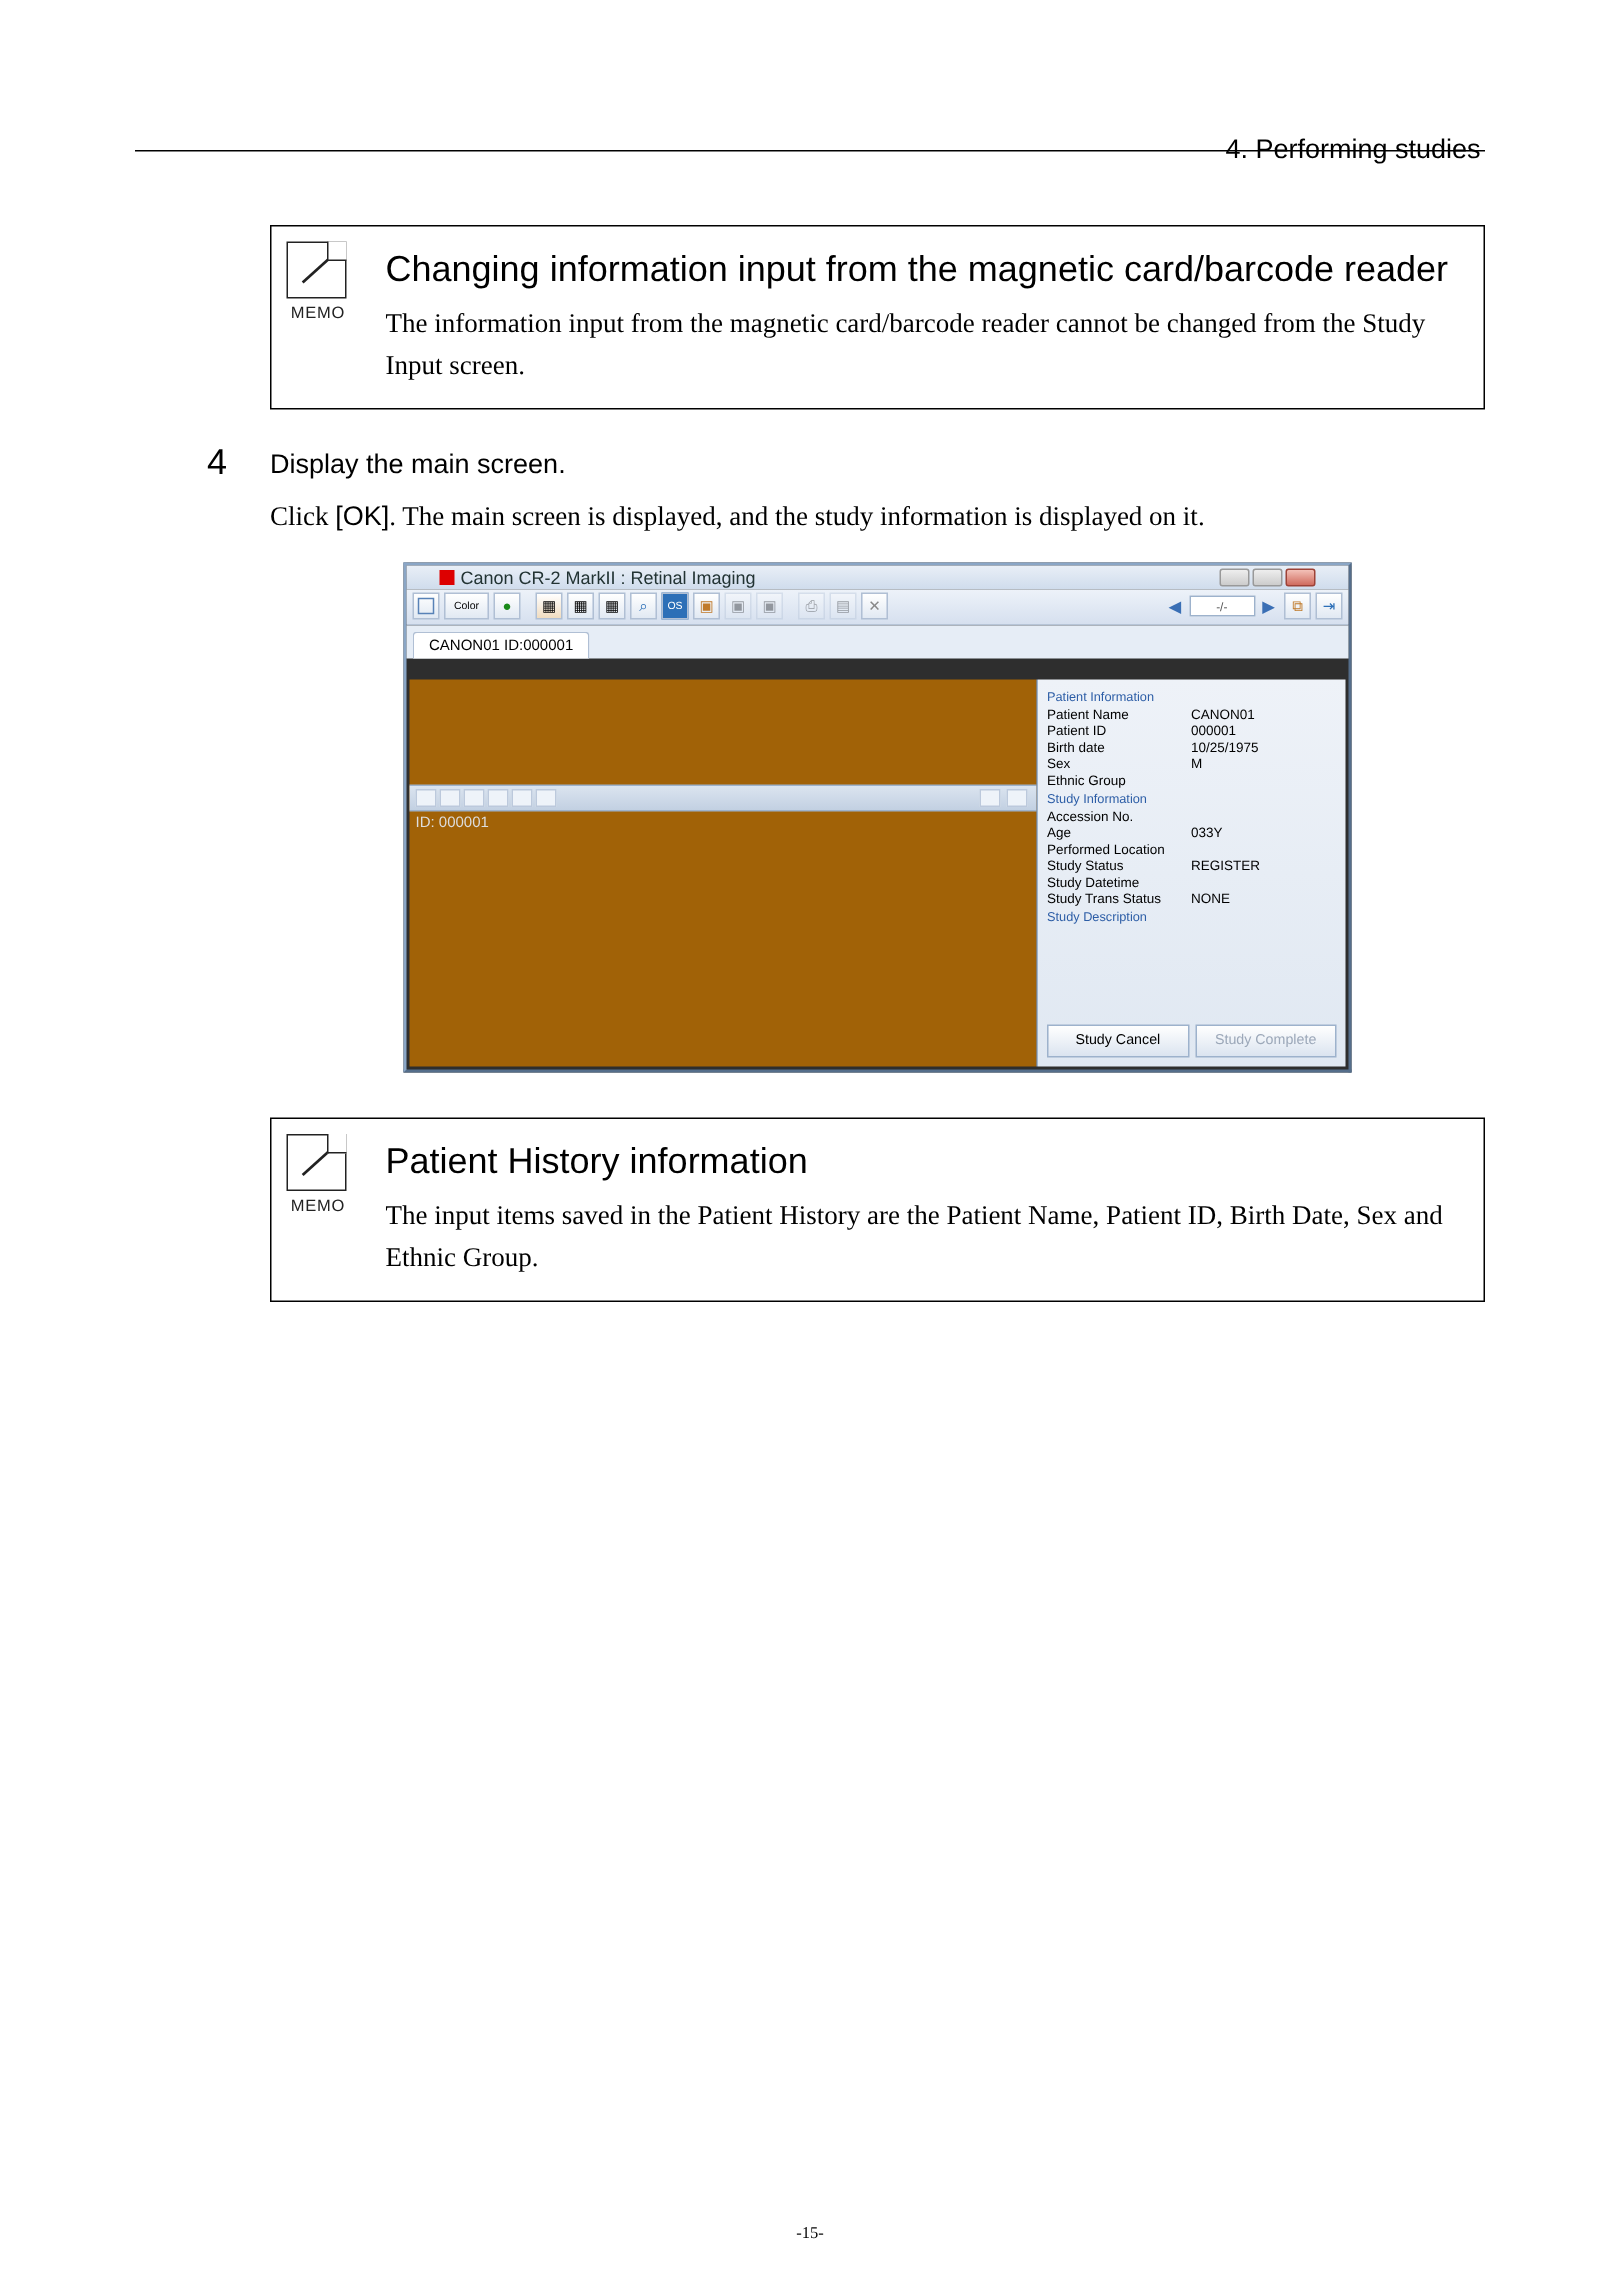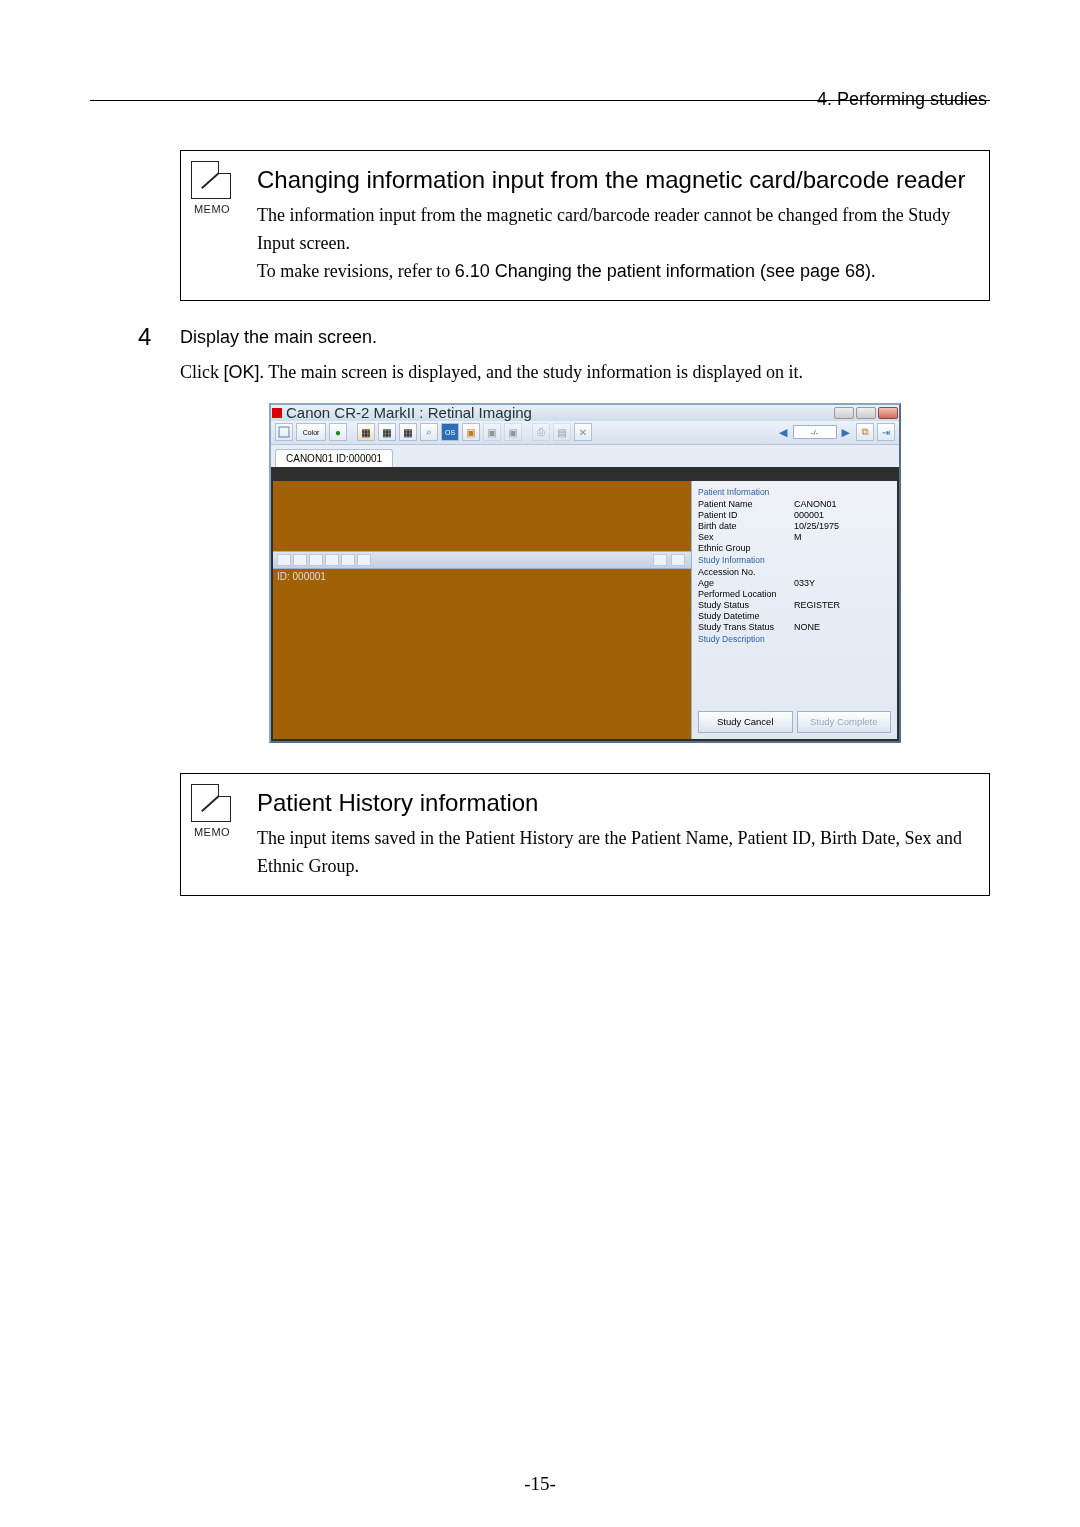--- a/index.html
+++ b/index.html
@@ -115,22 +115,22 @@
       font-family:Tahoma,Arial,sans-serif;
       font-size:9px;
       background:#2e2e2e;
       position:relative;
       color:#000;
     }
     .titlebar {
       height:16px;
       background:linear-gradient(#e9eff7,#cfdcec);
       display:flex; align-items:center;
-      padding:0 1px;
-      font-size:15px; color:#233;
+      padding:0 22px;
+      font-size:12px; color:#233;
     }
     .titlebar-icon {
       width:10px; height:10px; background:#d00; margin-right:4px;
     }
     .win-btns { margin-left:auto; display:flex; gap:0; }
     .win-btn {
       width:20px; height:12px;
       background:linear-gradient(#f3c1b8,#d06b5e);
       border:1px solid #9d4237;
       border-radius:2px;
@@ -260,21 +260,21 @@
     .rb-btn.disabled { color:#9ca8b9; }
     .sd-box {
       margin-top:2px;
       height:36px;
     }
 
     .page-number {
       position:absolute;
       bottom:32px; left:0; right:0;
       text-align:center;
-      font-size:19px;
+      font-size:11px;
     }
   </style>
 </head>
 <body>
 
 <div class="page">
   <div class="chapter-header">4. Performing studies</div>
   <div class="header-line"></div>
 
   <div class="content-area">
@@ -285,23 +285,20 @@
           <div class="memo-icon-line">
             <svg viewBox="0 0 28 26">
                 <line x1="4" y1="22" x2="24" y2="4" stroke="#222" stroke-width="2"></line>
               </svg>
           </div>
         </div>
         <div class="memo-caption">MEMO</div>
       </div>
       <div class="memo-title">Changing information input from the magnetic card/barcode reader</div>
       <div>The information input from the magnetic card/barcode reader cannot be changed from the Study Input screen.</div>
-      <div>
-        <span>To make revisions, refer to </span><span class="memo-ref">6.10 Changing the patient information (see page 68)</span><span>.</span>
-      </div>
     </div>
 
     <div class="step-row">
       <div class="step-num">4</div>
       <div class="step-title">Display the main screen.</div>
     </div>
     <div class="step-body">
       <span>Click </span><span class="bold-sans">[OK]</span><span>. The main screen is displayed, and the study information is displayed on it.</span>
     </div>
 

